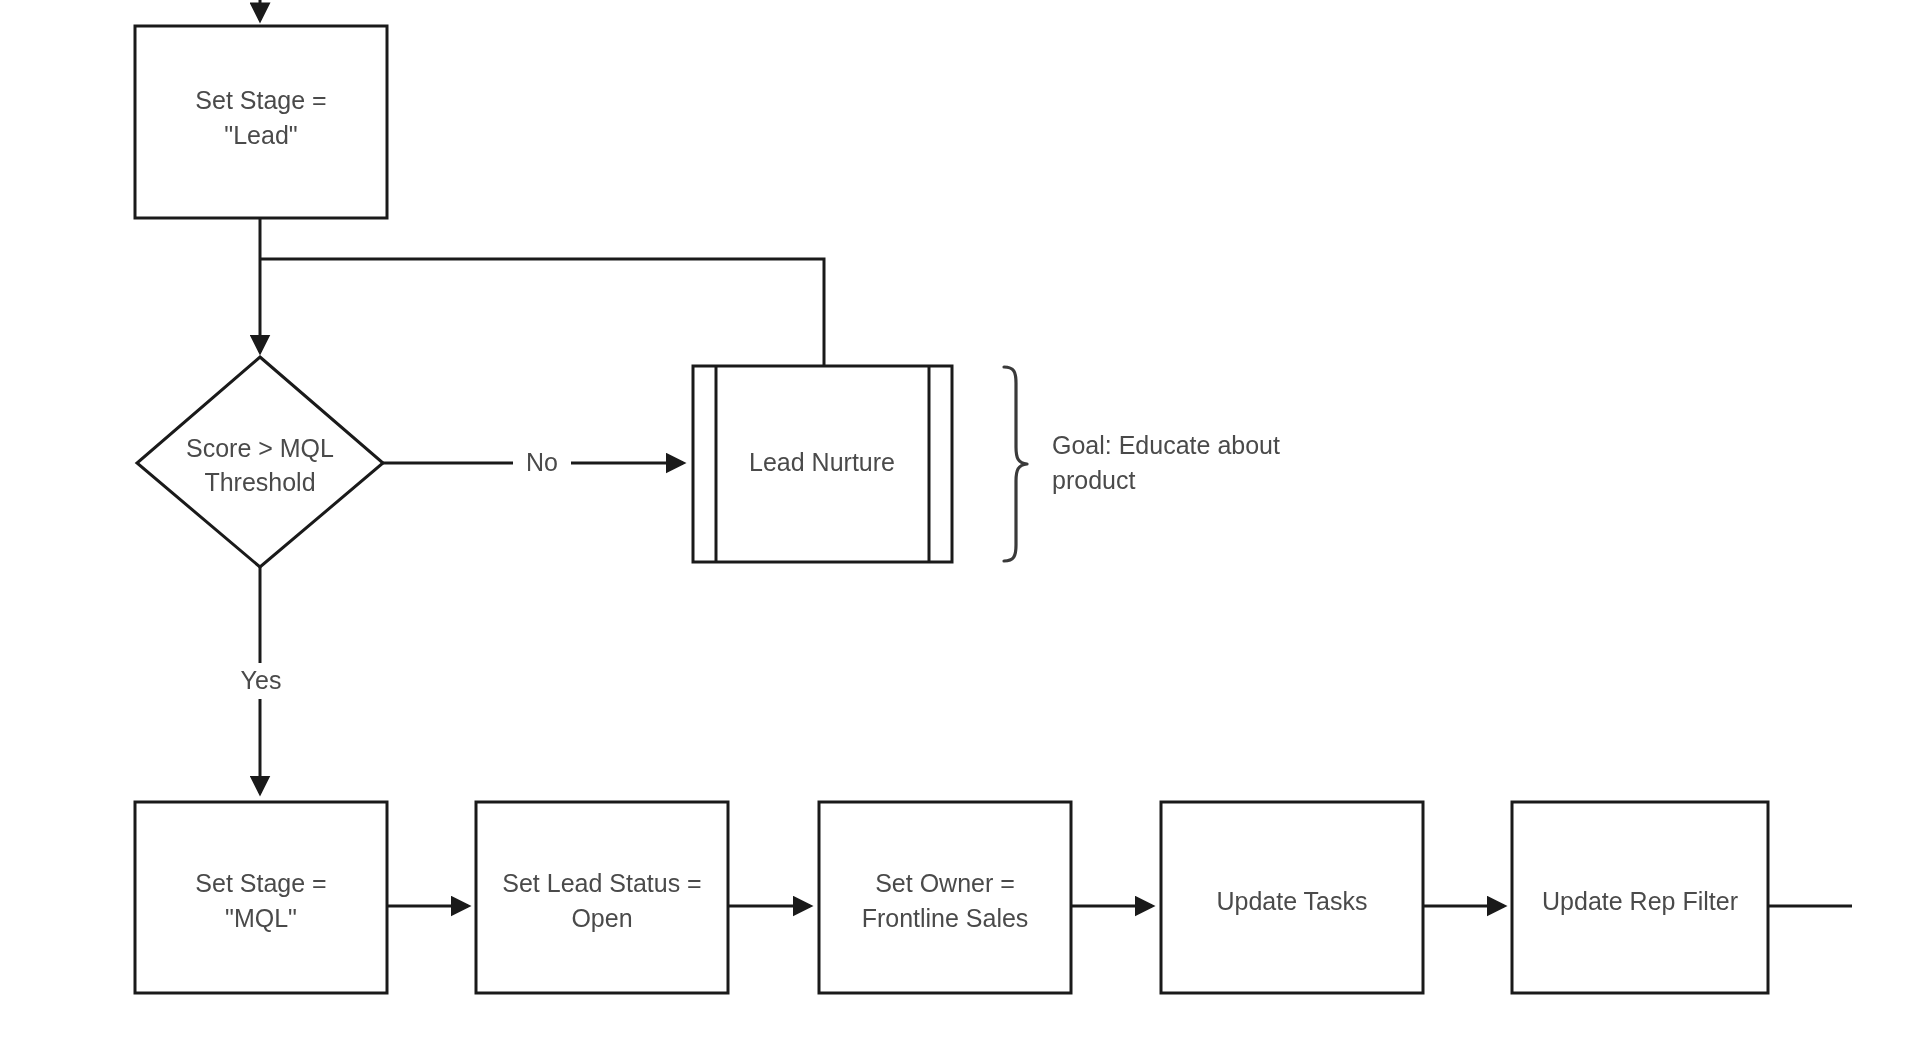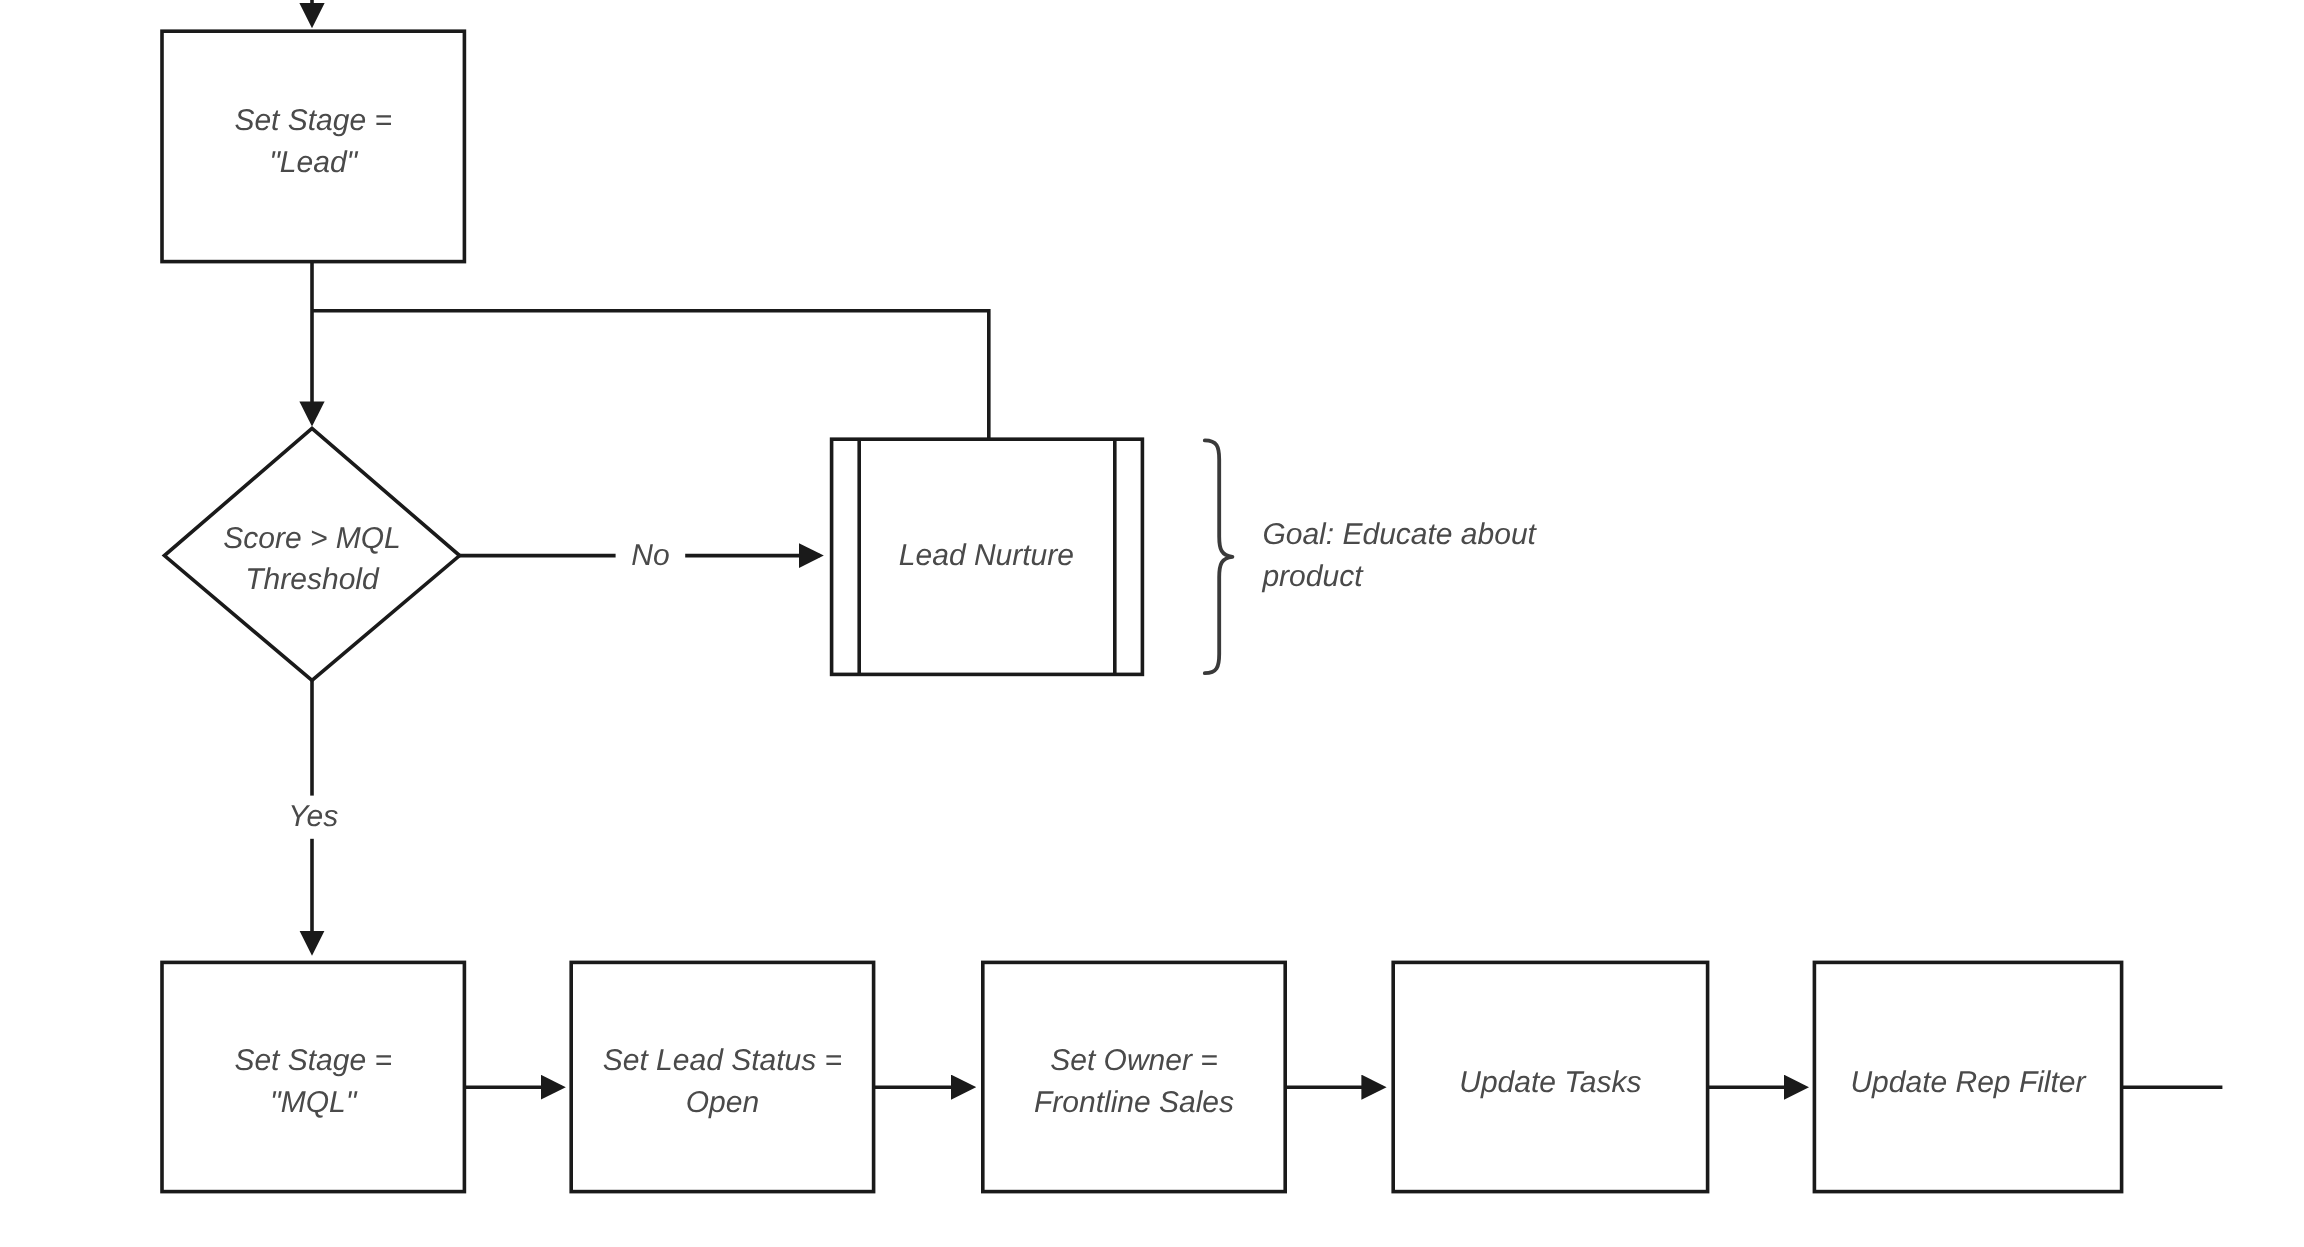--- a/index.html
+++ b/index.html
@@ -12,21 +12,20 @@
     width: 1920px;
     height: 1039px;
     font-family: "Liberation Sans", sans-serif;
     overflow: hidden;
   }
   #diagram-root {
     position: relative;
     width: 1920px;
     height: 1039px;
     background: #ffffff;
-    font-style: italic;
   }
   svg.flow-canvas {
     position: absolute;
     left: 0;
     top: 0;
     width: 1920px;
     height: 1039px;
     display: block;
   }
   .node-shape {

